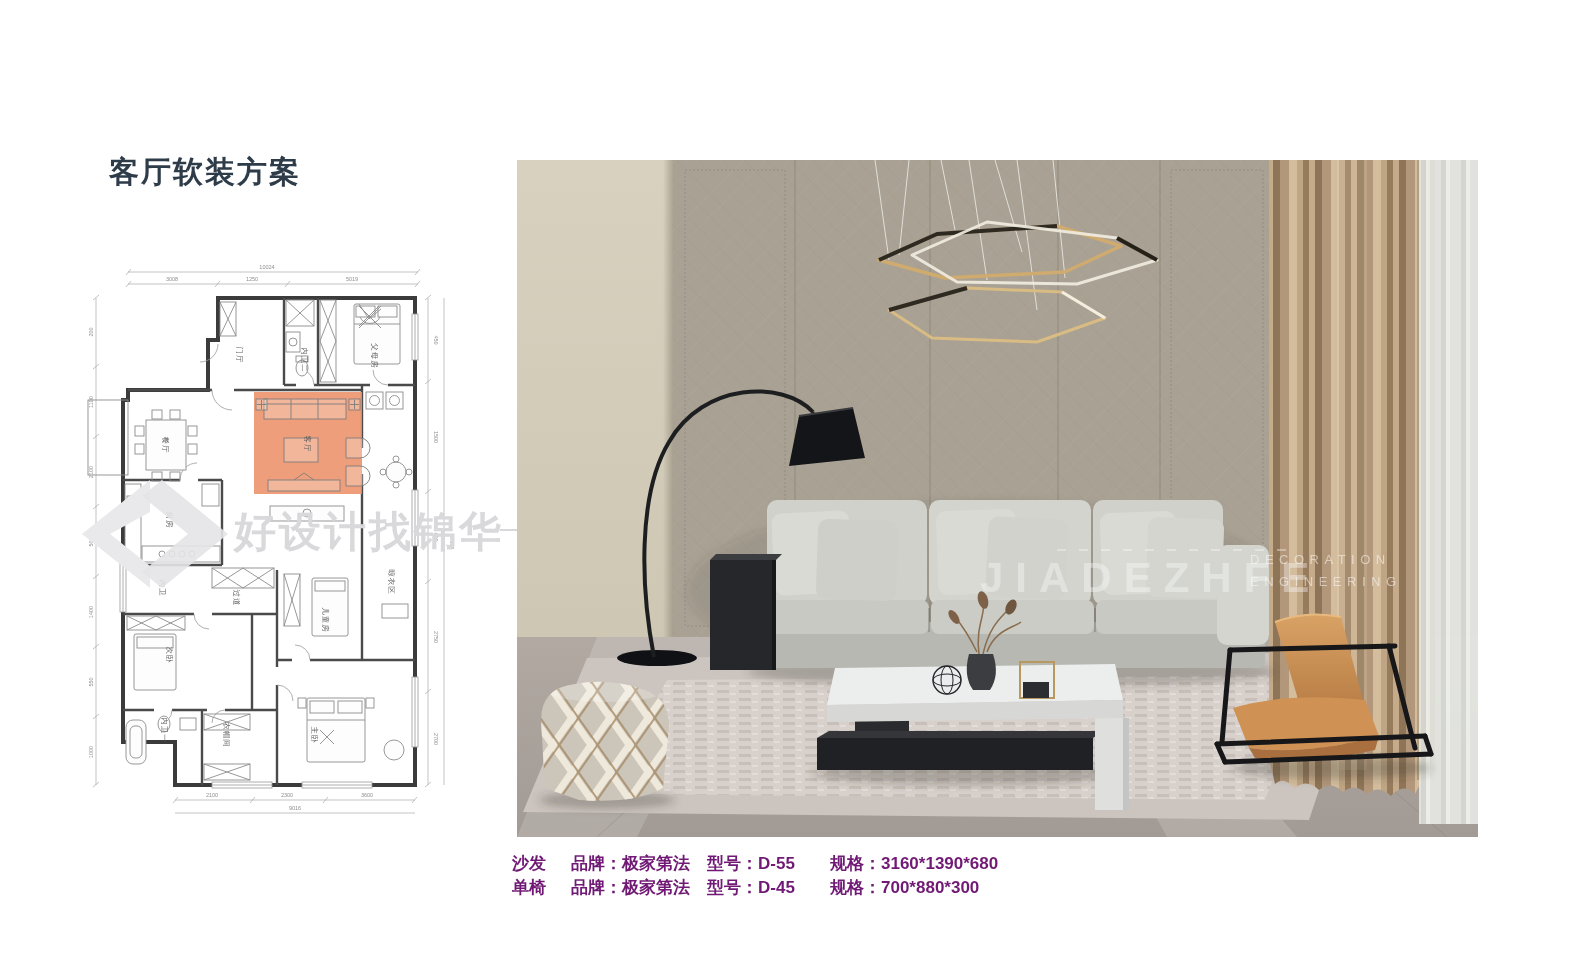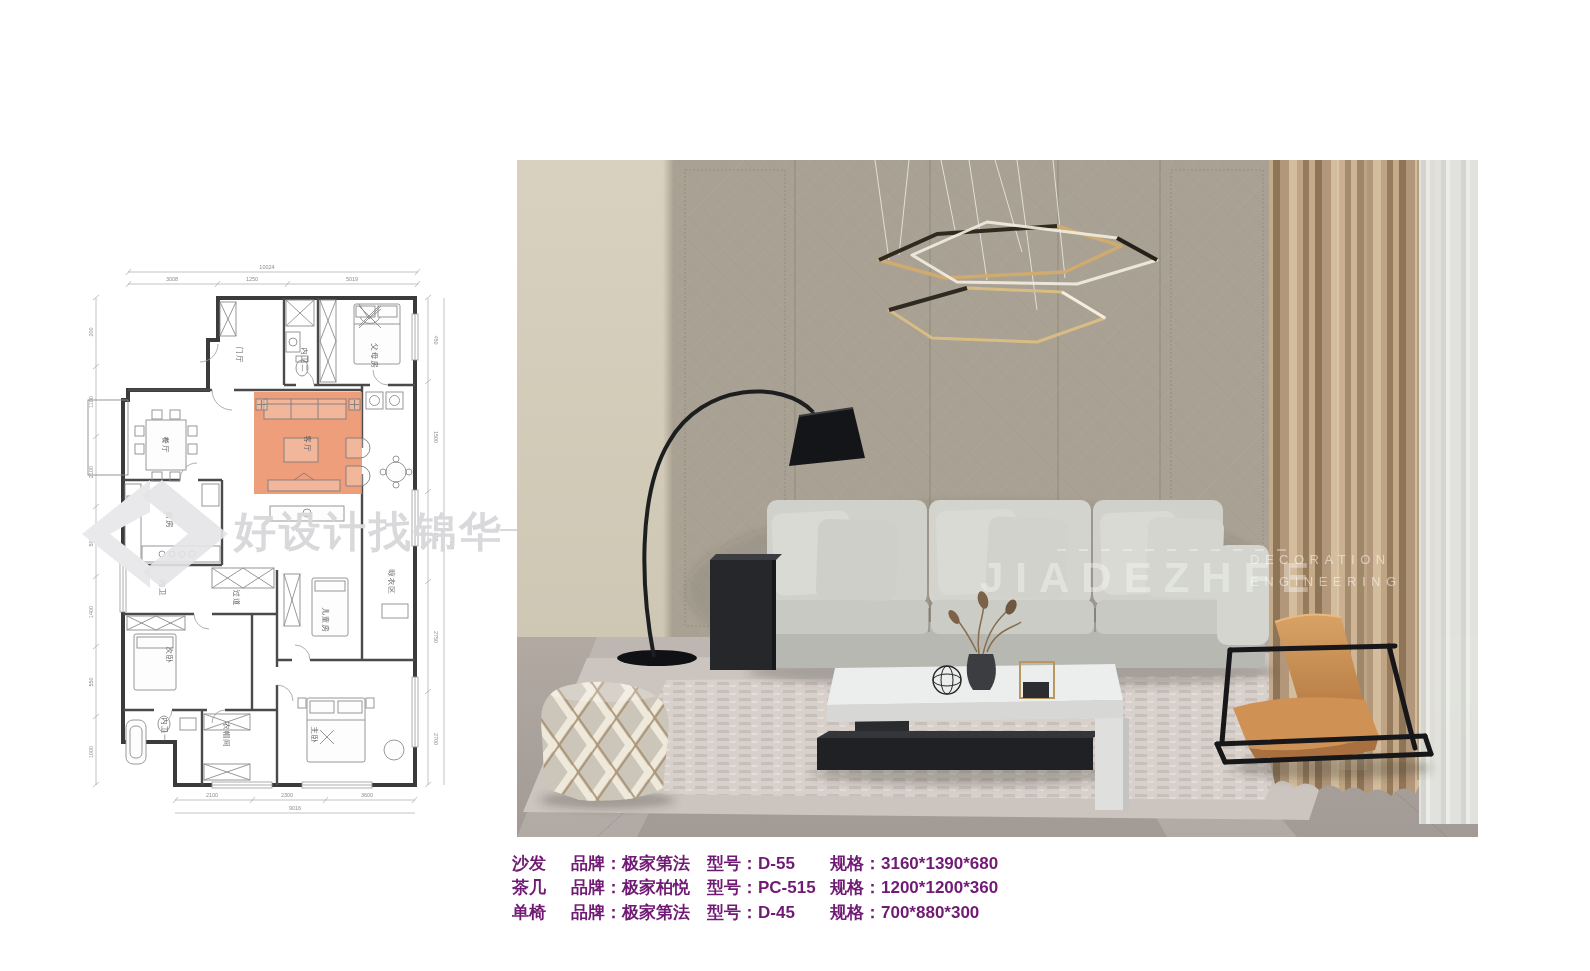--- a/index.html
+++ b/index.html
@@ -24,20 +24,21 @@
   .wall-in{stroke:#4a4a4a;stroke-width:2.4;fill:none;}
   .thin{stroke:#8c8c8c;stroke-width:0.9;fill:none;}
   .thinf{stroke:#8c8c8c;stroke-width:0.9;fill:#fdfdfd;}
   .door{stroke:#9a9a9a;stroke-width:0.8;fill:none;}
 </style>
 </head>
 <body>
 
 <div class="page">
 
+  <div class="page-title">客厅软装方案</div>
 
   <div class="plan-wrap">
   <svg viewBox="0 0 410 580" width="410" height="580">
 
     <g>
       <line class="dimline" x1="66" y1="20" x2="356" y2="20"></line>
       <line class="dimline" x1="64" y1="23" x2="69" y2="17"></line>
           <line class="dimline" x1="353" y1="23" x2="358" y2="17"></line>
       <text class="dimt" x="205" y="17" text-anchor="middle">10024</text>
       <line class="dimline" x1="66" y1="32" x2="356" y2="32"></line>
@@ -529,26 +530,20 @@
   </div>
 
   <div class="specs">
     <div class="spec-row">
       <span class="c-item">沙发</span>
       <span class="c-brand"><span>品牌：</span><span>极家第法</span></span>
       <span class="c-model"><span>型号：</span><span>D-55</span></span>
       <span class="c-size"><span>规格：</span><span>3160*1390*680</span></span>
     </div>
     <div class="spec-row">
-      <span class="c-item">茶几</span>
-      <span class="c-brand"><span>品牌：</span><span>极家柏悦</span></span>
-      <span class="c-model"><span>型号：</span><span>PC-515</span></span>
-      <span class="c-size"><span>规格：</span><span>1200*1200*360</span></span>
-    </div>
-    <div class="spec-row">
       <span class="c-item">单椅</span>
       <span class="c-brand"><span>品牌：</span><span>极家第法</span></span>
       <span class="c-model"><span>型号：</span><span>D-45</span></span>
       <span class="c-size"><span>规格：</span><span>700*880*300</span></span>
     </div>
   </div>
 
 </div>
 
 </body></html>

